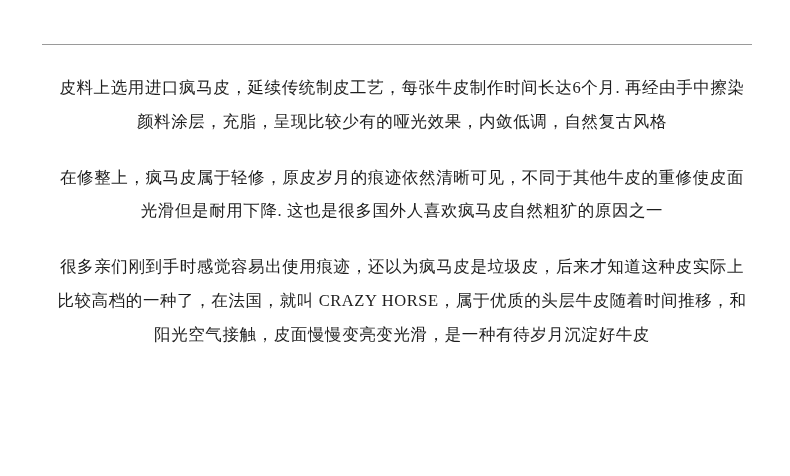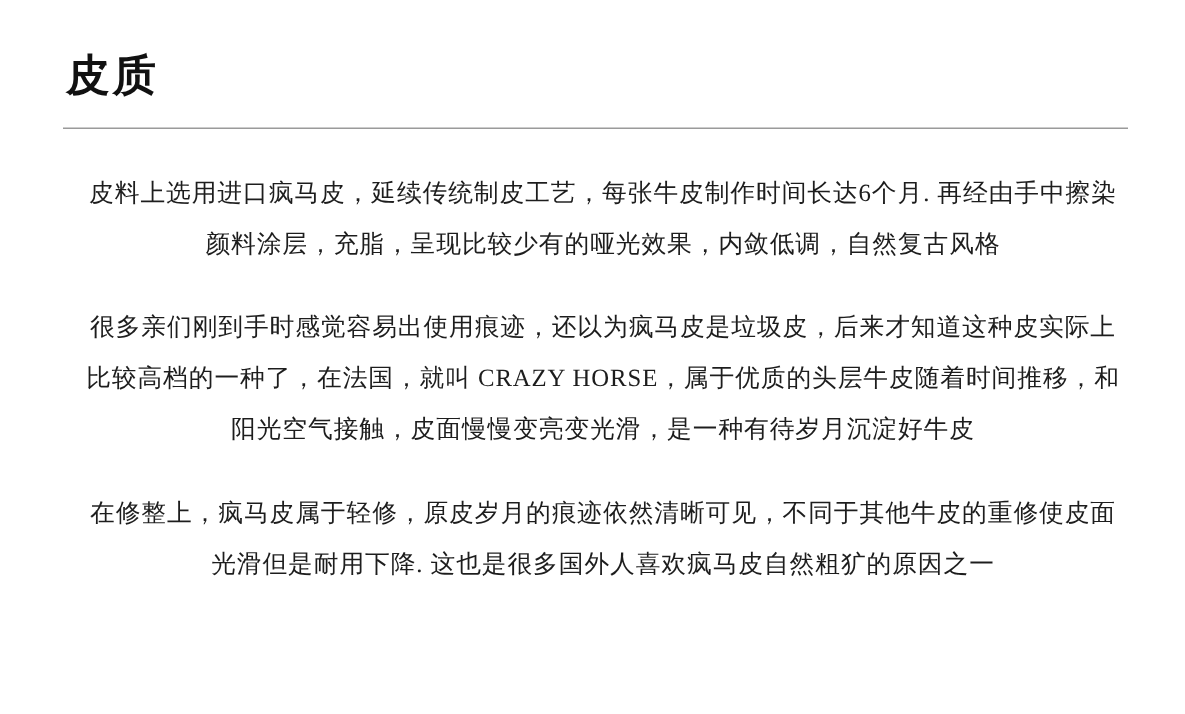--- a/index.html
+++ b/index.html
@@ -54,23 +54,22 @@
   }
   .para:last-child {
     margin-bottom: 0;
   }
 </style>
 </head>
 <body>
 
 <div class="page">
 
-  <h1 class="title">皮质</h1>
 
   <hr class="divider">
 
   <div class="body-block">
     <p class="para">皮料上选用进口疯马皮，延续传统制皮工艺，每张牛皮制作时间长达6个月. 再经由手中擦染颜料涂层，充脂，呈现比较少有的哑光效果，内敛低调，自然复古风格</p>
+    <p class="para">在修整上，疯马皮属于轻修，原皮岁月的痕迹依然清晰可见，不同于其他牛皮的重修使皮面光滑但是耐用下降. 这也是很多国外人喜欢疯马皮自然粗犷的原因之一</p>
     <p class="para">很多亲们刚到手时感觉容易出使用痕迹，还以为疯马皮是垃圾皮，后来才知道这种皮实际上比较高档的一种了，在法国，就叫 CRAZY HORSE，属于优质的头层牛皮随着时间推移，和阳光空气接触，皮面慢慢变亮变光滑，是一种有待岁月沉淀好牛皮</p>
-    <p class="para">在修整上，疯马皮属于轻修，原皮岁月的痕迹依然清晰可见，不同于其他牛皮的重修使皮面光滑但是耐用下降. 这也是很多国外人喜欢疯马皮自然粗犷的原因之一</p>
   </div>
 
 </div>
 
 </body></html>

